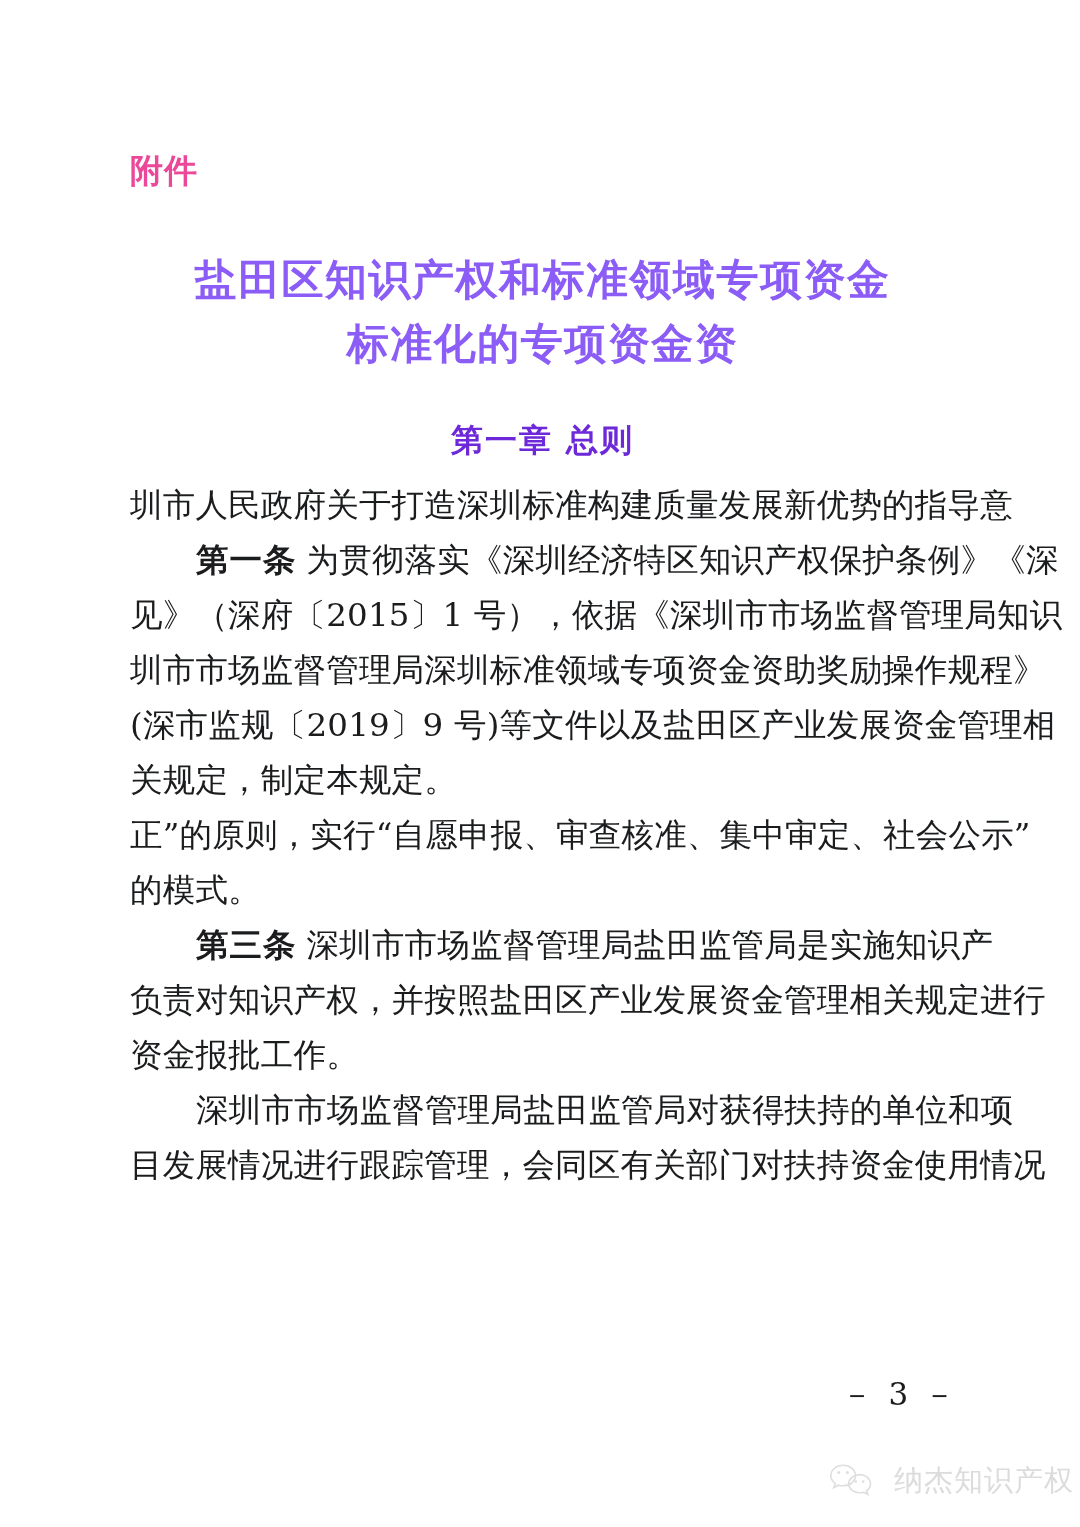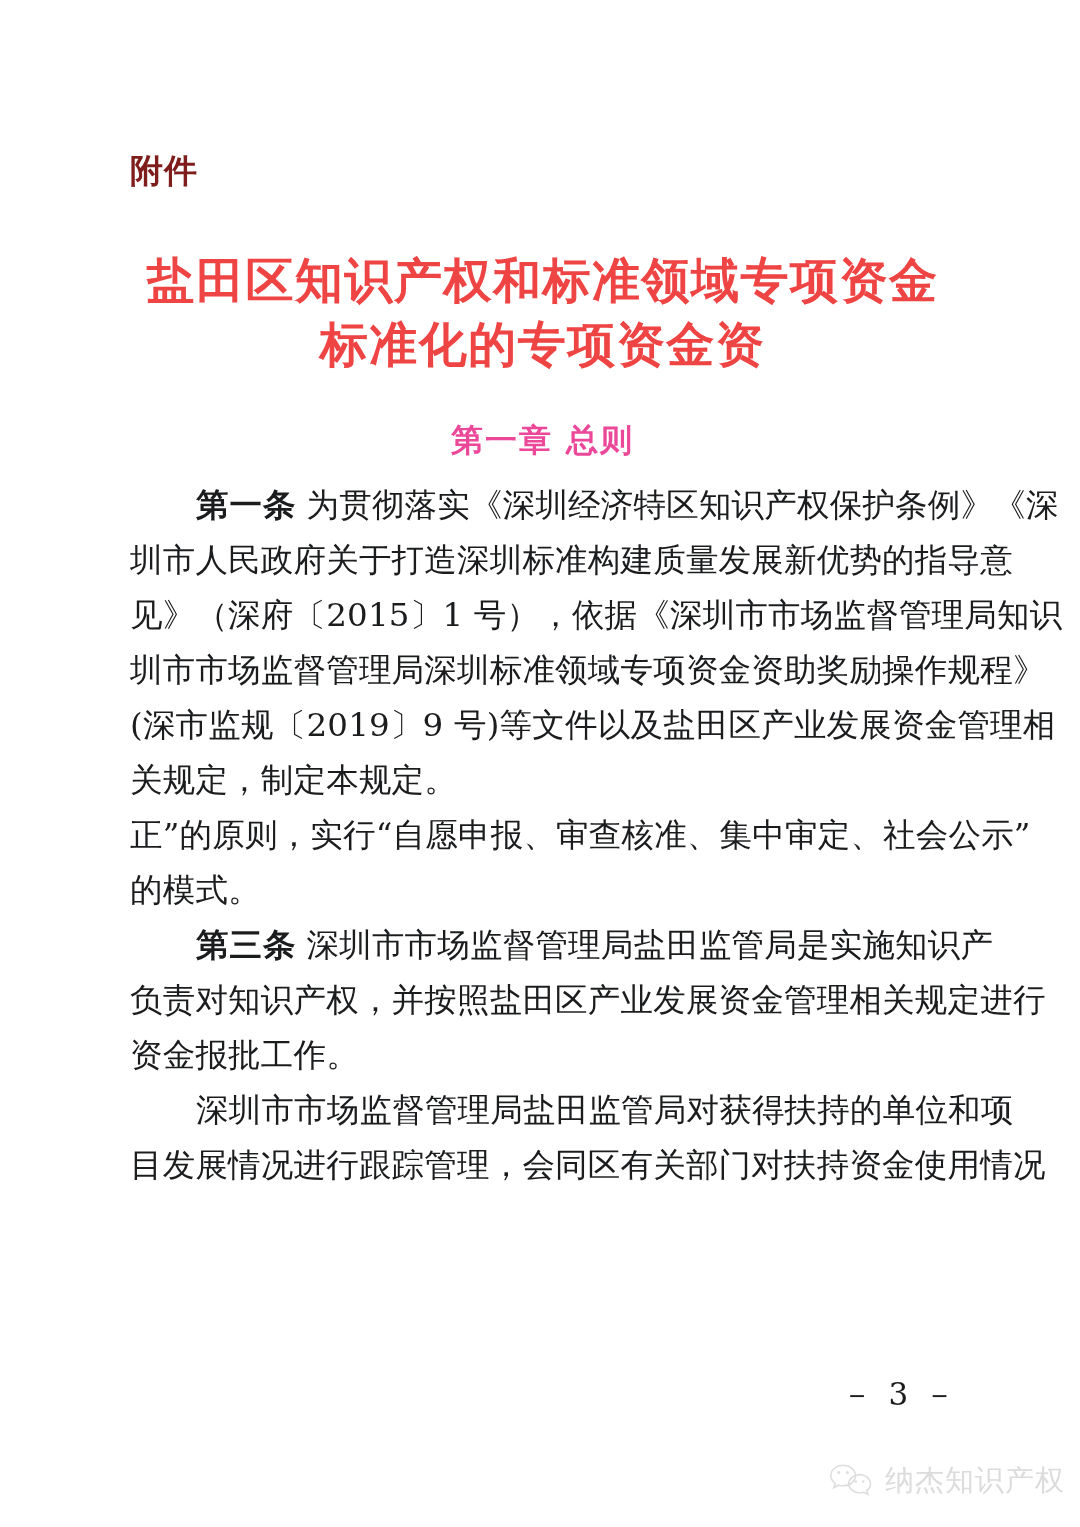--- a/index.html
+++ b/index.html
@@ -26,54 +26,54 @@
 
   
   .attachment-label {
     position: absolute;
     left: 130px;
     top: 148px;
     font-size: 33px;
     line-height: 46px;
     letter-spacing: 1px;
     font-weight: 600;
-    color: #7f1d1d;
+    color: #ec4899;
     white-space: nowrap;
   }
 
   
   .doc-title {
     position: absolute;
     left: 130px;
     top: 248px;
     width: 825px;
     text-align: center;
-    font-size: 48px;
+    font-size: 42px;
     font-weight: 700;
     line-height: 64px;
     letter-spacing: 1.5px;
-    color: #ef4444;
+    color: #8b5cf6;
   }
   .doc-title .title-line {
     display: block;
     white-space: nowrap;
   }
 
   
   .chapter-heading {
     position: absolute;
     left: 130px;
     top: 415px;
     width: 825px;
     text-align: center;
     font-size: 32px;
     font-weight: 700;
     line-height: 50px;
     letter-spacing: 2px;
-    color: #ec4899;
+    color: #6d28d9;
     font-family: "DejaVu Sans", "Liberation Sans", sans-serif;
   }
 
   
   .body-block {
     position: absolute;
     left: 130px;
     top: 478px;
     width: 828px;
   }
@@ -107,21 +107,21 @@
     color: #1b1c1e;
   }
 
   
   .watermark {
     position: absolute;
     left: 828px;
     top: 1462px;
     display: flex;
     align-items: center;
-    gap: 9px;
+    gap: 18px;
     opacity: 1;
   }
   .watermark-icon {
     width: 48px;
     height: 36px;
     display: block;
     flex: 0 0 auto;
   }
   .watermark-text {
     font-size: 29px;
@@ -140,22 +140,22 @@
   <div class="attachment-label">附件</div>
 
   <div class="doc-title">
     <span class="title-line">盐田区知识产权和标准领域专项资金</span>
     <span class="title-line">标准化的专项资金资</span>
   </div>
 
   <div class="chapter-heading">第一章  总则</div>
 
   <div class="body-block">
+      <div class="body-line"><span>圳市人民政府关于打造深圳标准构建质量发展新优势的指导意</span></div>
       <div class="body-line indent"><span class="art-num">第一条</span><span>为贯彻落实《深圳经济特区知识产权保护条例》《深</span></div>
-      <div class="body-line"><span>圳市人民政府关于打造深圳标准构建质量发展新优势的指导意</span></div>
       <div class="body-line"><span>见》（深府〔2015〕1 号），依据《深圳市市场监督管理局知识</span></div>
       <div class="body-line"><span>圳市市场监督管理局深圳标准领域专项资金资助奖励操作规程》</span></div>
       <div class="body-line"><span>(深市监规〔2019〕9 号)等文件以及盐田区产业发展资金管理相</span></div>
       <div class="body-line"><span>关规定，制定本规定。</span></div>
       <div class="body-line"><span>正”的原则，实行“自愿申报、审查核准、集中审定、社会公示”</span></div>
       <div class="body-line"><span>的模式。</span></div>
       <div class="body-line indent"><span class="art-num">第三条</span><span>深圳市市场监督管理局盐田监管局是实施知识产</span></div>
       <div class="body-line"><span>负责对知识产权，并按照盐田区产业发展资金管理相关规定进行</span></div>
       <div class="body-line"><span>资金报批工作。</span></div>
       <div class="body-line indent"><span>深圳市市场监督管理局盐田监管局对获得扶持的单位和项</span></div>

